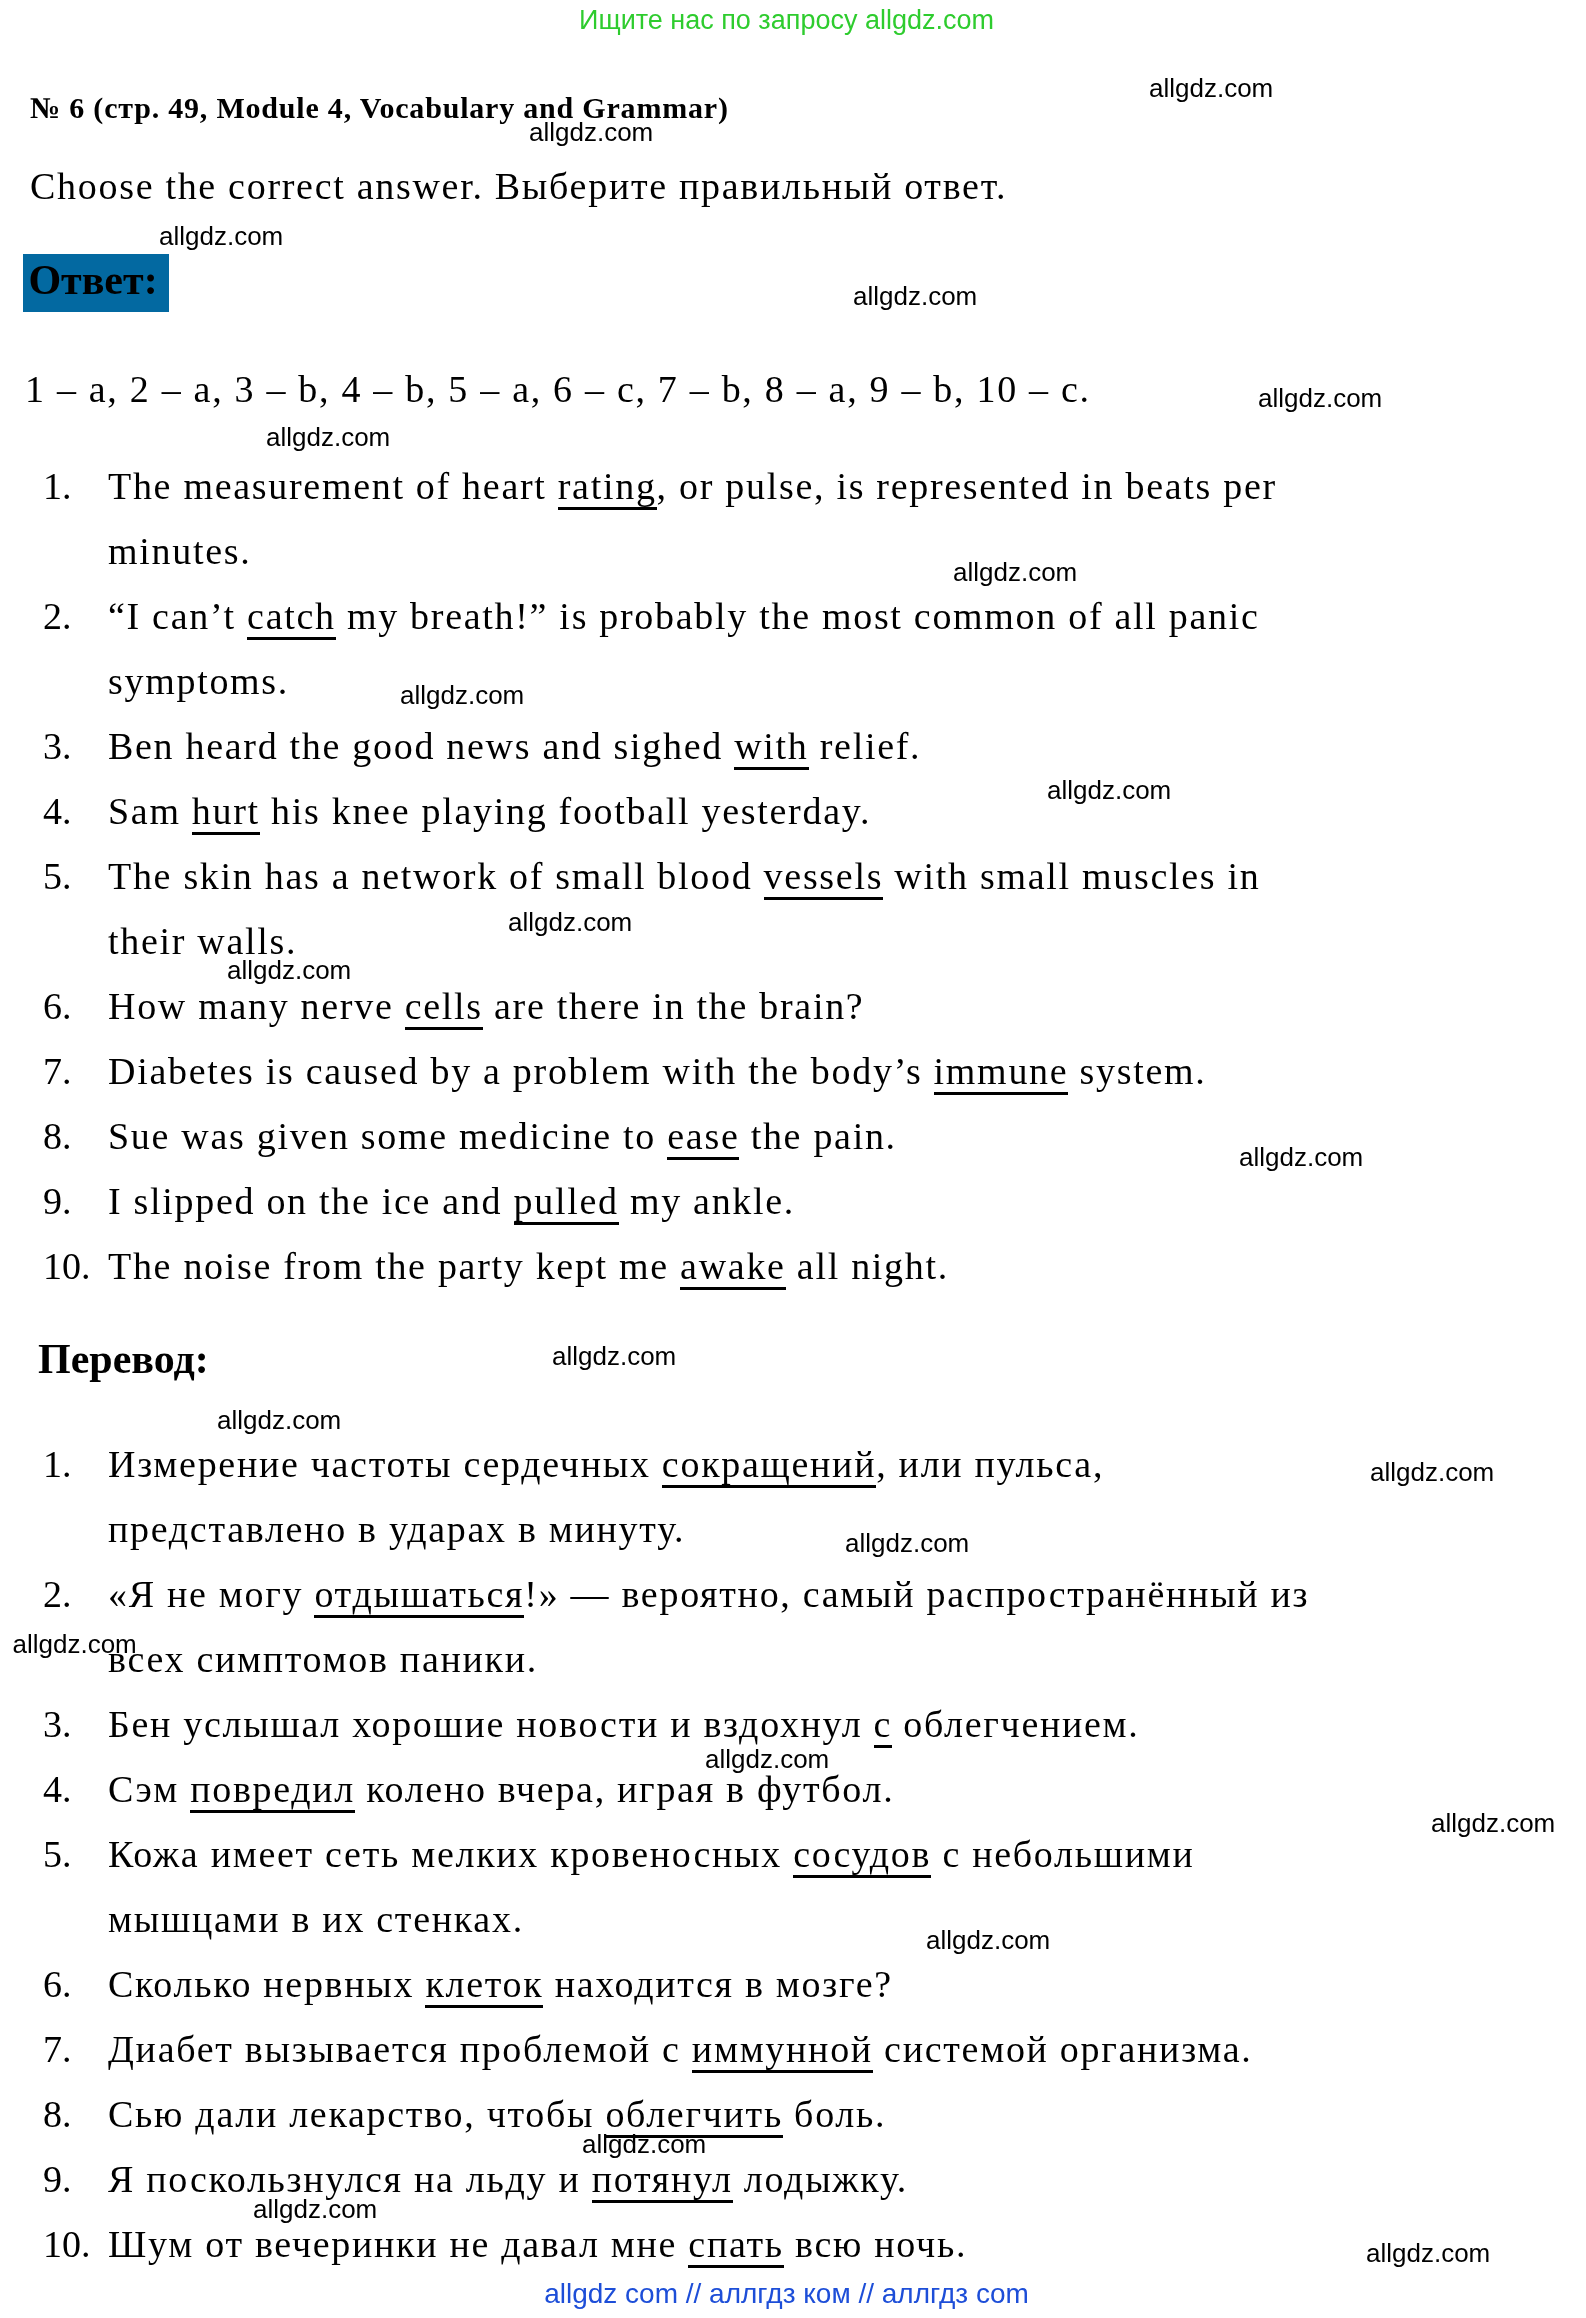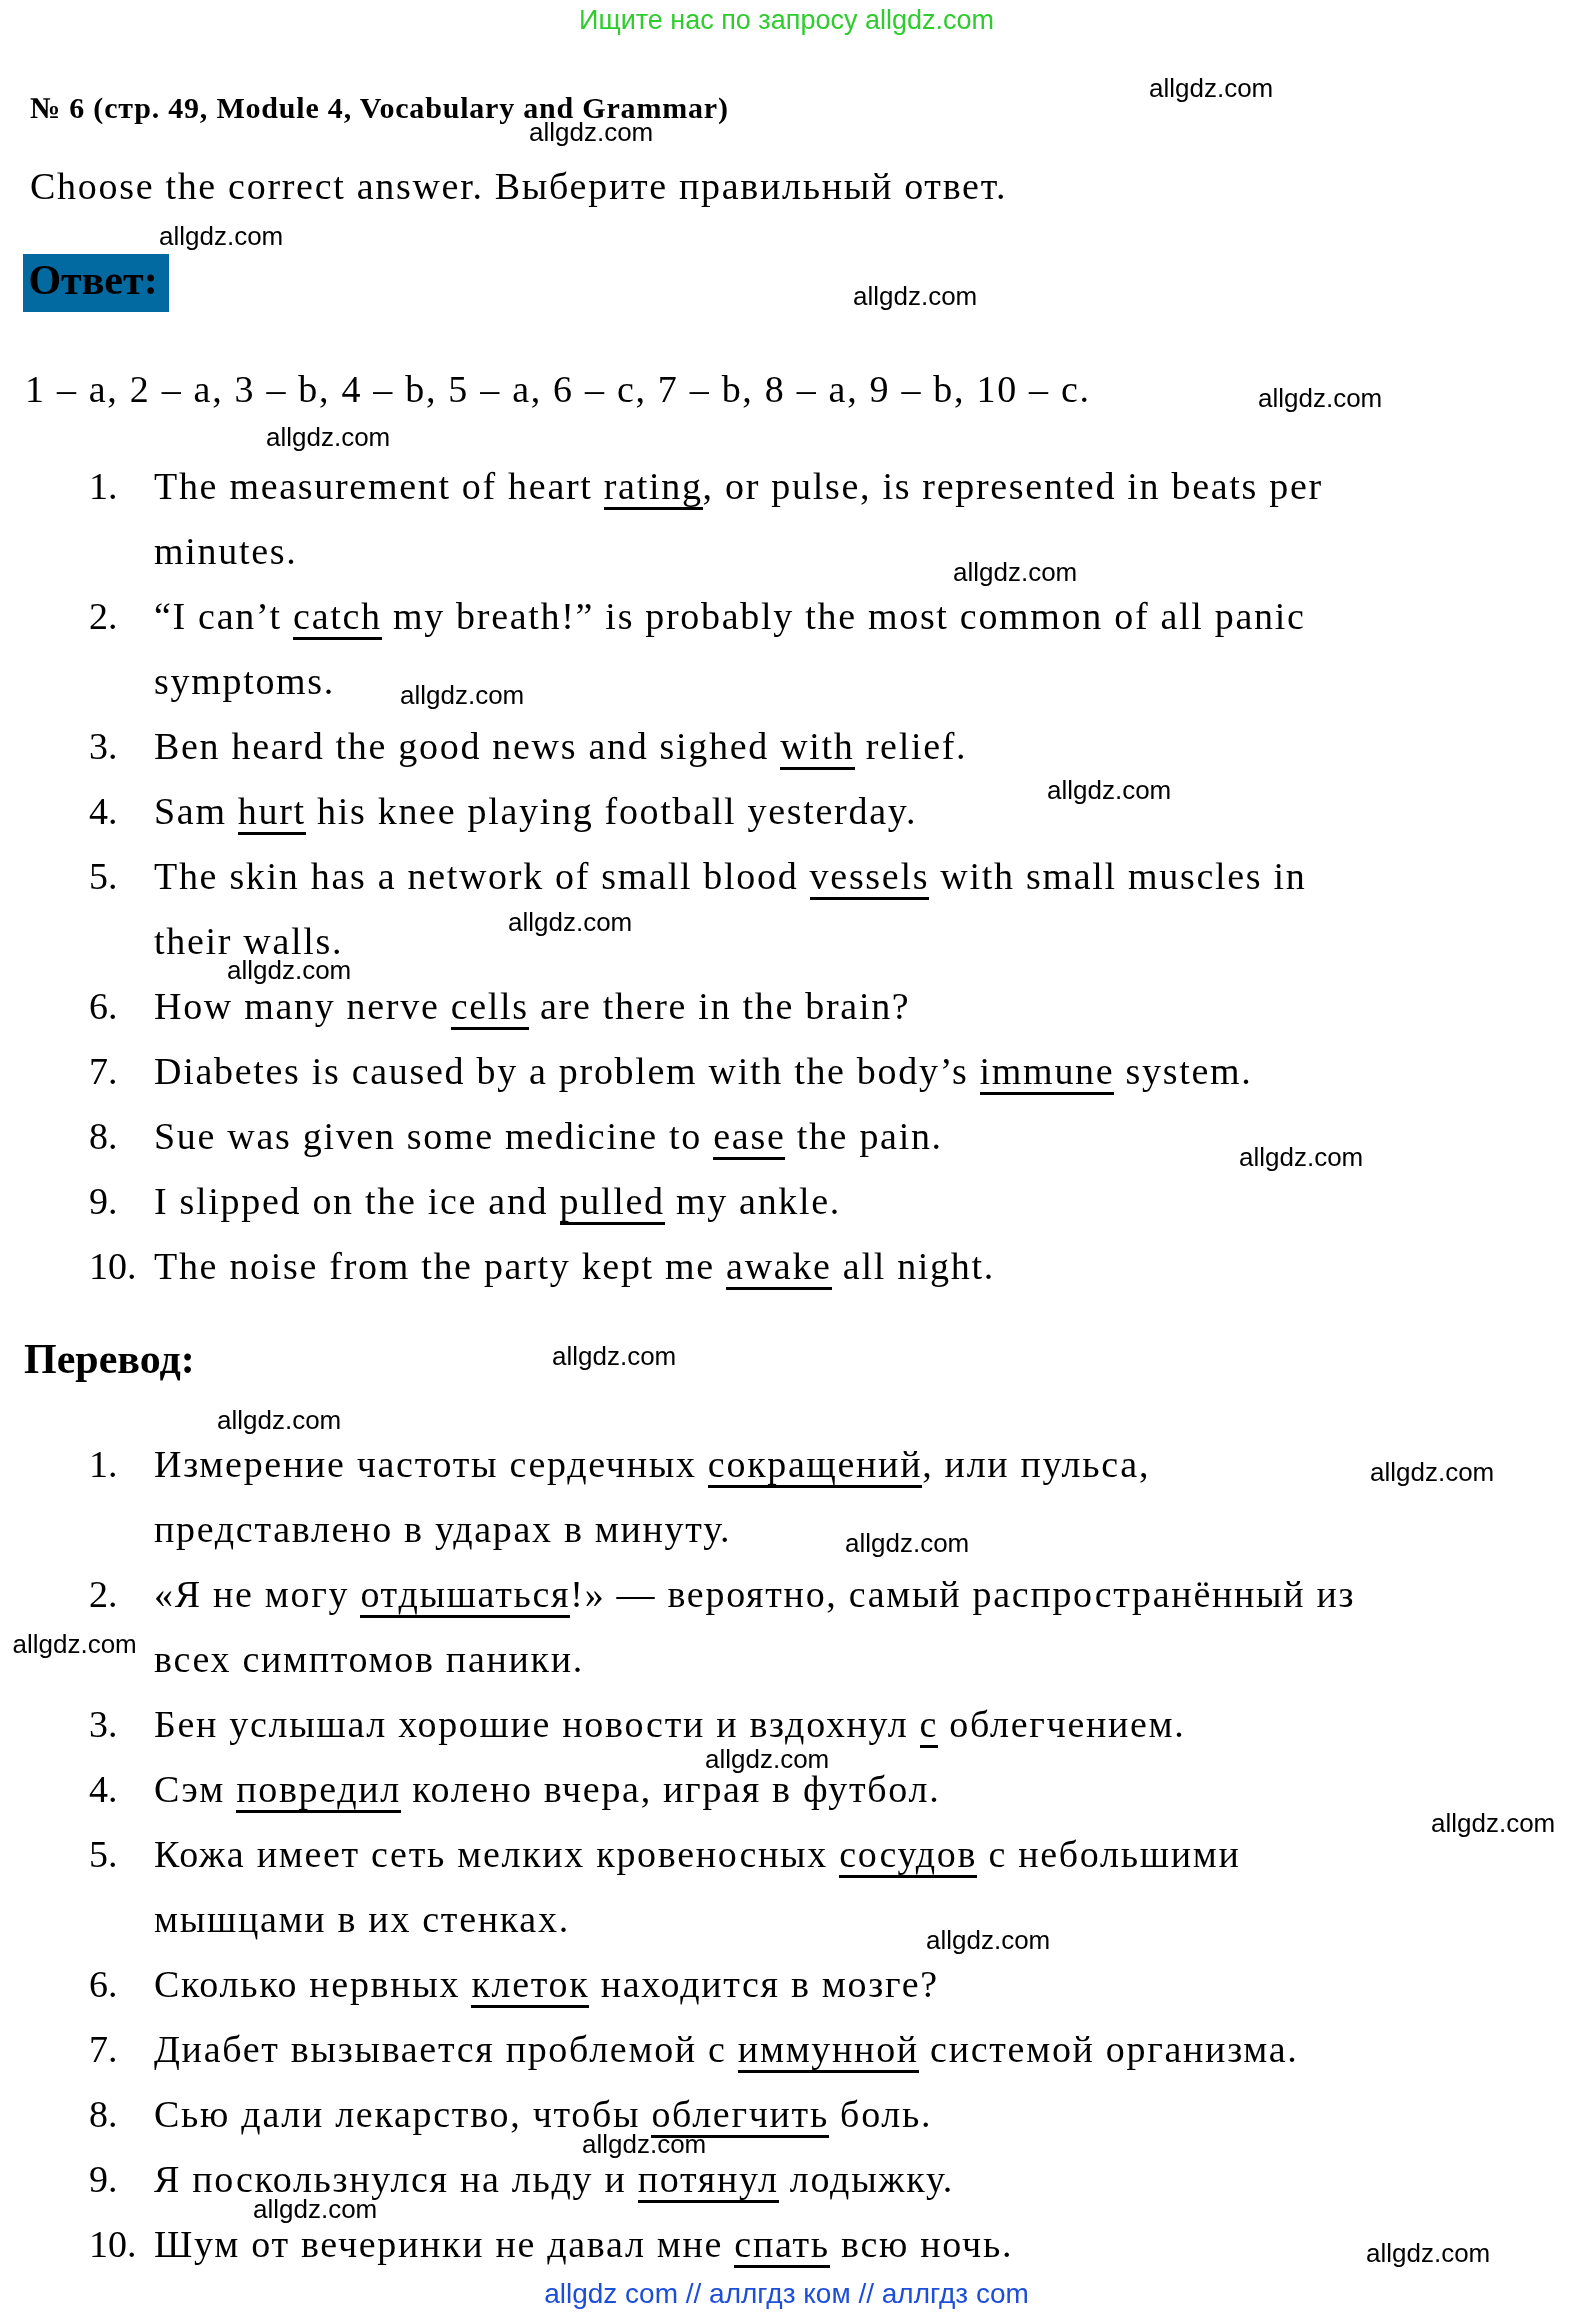--- a/index.html
+++ b/index.html
@@ -15,24 +15,24 @@
   .subtitle{position:absolute;top:164px;left:30px;font-size:38px;line-height:45px;
             letter-spacing:1.7px;white-space:nowrap;}
 
   .answer-label-wrap{position:absolute;top:254px;left:23.4px;}
   .hl{display:inline-block;background:#ffff00;padding:5px 11.7px 10px 5px;
       font-weight:bold;font-size:42px;line-height:43px;}
 
   .answer-line{position:absolute;top:368px;left:25px;font-size:38px;line-height:43px;
                letter-spacing:1.7px;white-space:nowrap;}
 
-  .translation-label{position:absolute;top:1336px;left:24px;font-weight:bold;
+  .translation-label{position:absolute;top:1336px;left:38px;font-weight:bold;
                      font-size:42px;line-height:47px;}
 
-  ul.items{list-style:none;margin:0;padding:0 0 0 89px;position:absolute;left:0;}
+  ul.items{list-style:none;margin:0;padding:0 0 0 43px;position:absolute;left:0;}
   #en-list{top:454px;}
   #ru-list{top:1432px;}
   ul.items li{font-size:38px;line-height:65px;letter-spacing:1.7px;white-space:nowrap;padding-left:65px;}
   ul.items .num{display:inline-block;width:65px;margin-left:-65px;letter-spacing:0;}
   .u{border-bottom:3.3px solid #000;}
 
   .wm{position:absolute;font-family:"Liberation Sans",sans-serif;font-size:26px;
       line-height:28.4px;color:#000000;white-space:nowrap;}
 
   .footer{position:absolute;top:2278px;left:0;width:100%;text-align:center;

